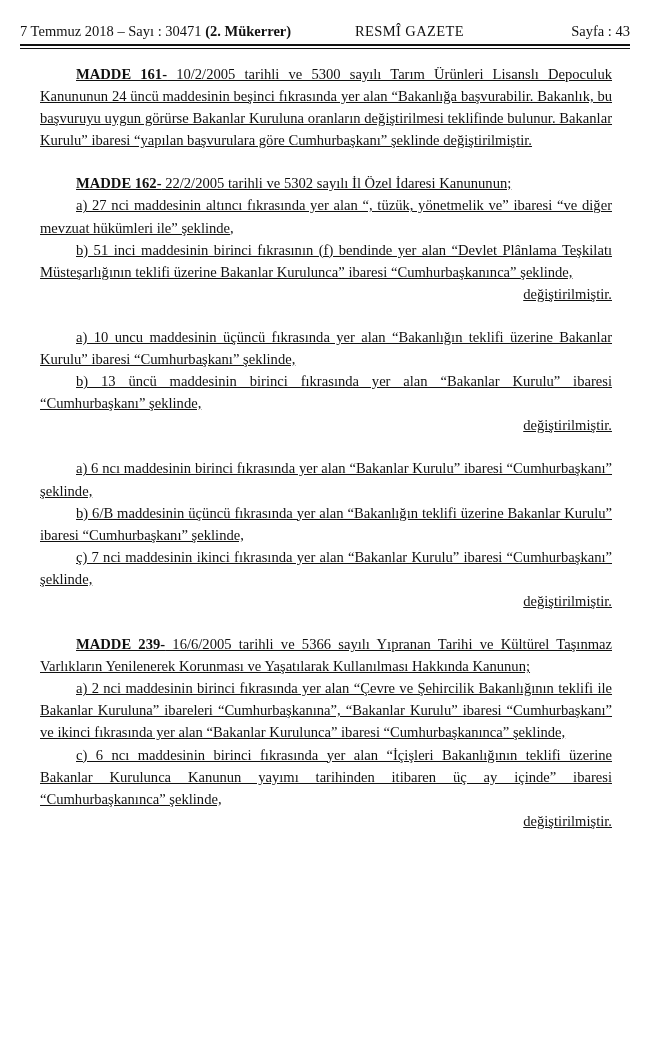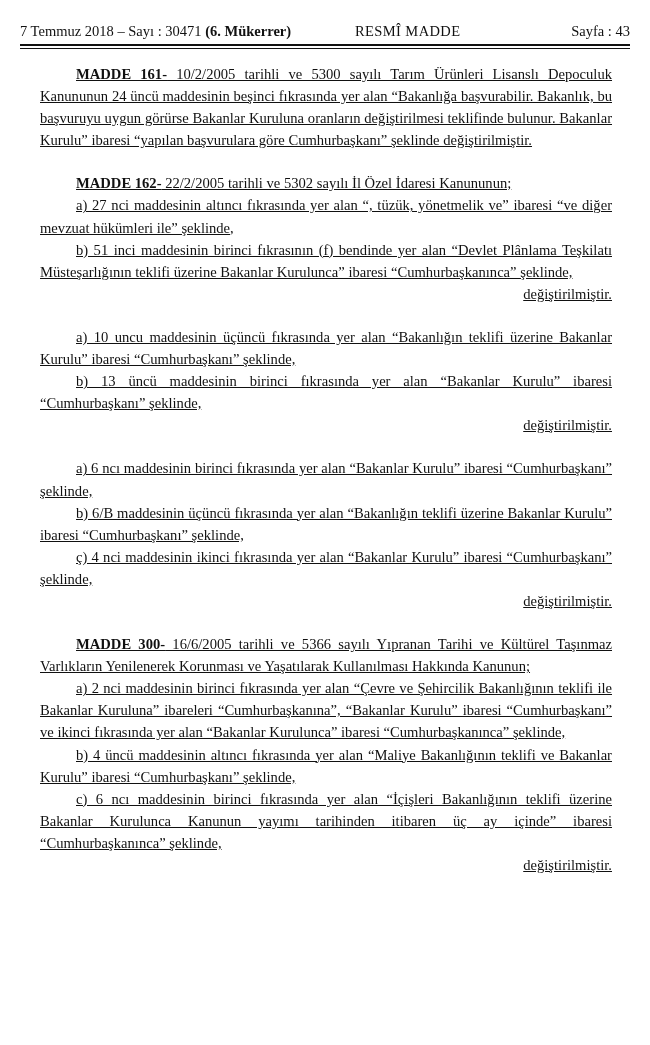--- a/index.html
+++ b/index.html
@@ -94,22 +94,22 @@
     font-weight: bold;
   }
 </style>
 </head>
 <body>
 
 <div class="page">
 
   <div class="header">
     <span class="header-left"><span>7 Temmuz 2018 – Sayı : 30471</span>
-      <span class="mukerrer">(6. Mükerrer)</span></span>
-    <span class="header-center">RESMÎ MADDE</span>
+      <span class="mukerrer">(2. Mükerrer)</span></span>
+    <span class="header-center">RESMÎ GAZETE</span>
     <span class="header-right">Sayfa : 43</span>
   </div>
   <div class="header-rule"></div>
 
   <div class="content">
 
     <div class="article">
       <p class="lead"><span class="madde-label">MADDE 161-</span><span> 10/2/2005 tarihli ve 5300 sayılı Tarım Ürünleri Lisanslı Depoculuk Kanununun 24 üncü maddesinin beşinci fıkrasında yer alan “Bakanlığa başvurabilir. Bakanlık, bu başvuruyu uygun görürse Bakanlar Kuruluna oranların değiştirilmesi teklifinde bulunur. Bakanlar Kurulu” ibaresi “yapılan başvurulara göre Cumhurbaşkanı” şeklinde değiştirilmiştir.</span></p>
     </div>
 
@@ -122,26 +122,25 @@
 
     <div class="article">
       <p class="item">a) 10 uncu maddesinin üçüncü fıkrasında yer alan “Bakanlığın teklifi üzerine Bakanlar Kurulu” ibaresi “Cumhurbaşkanı” şeklinde,</p>
       <p class="item">b) 13 üncü maddesinin birinci fıkrasında yer alan “Bakanlar Kurulu” ibaresi “Cumhurbaşkanı” şeklinde,</p>
       <p class="tail">değiştirilmiştir.</p>
     </div>
 
     <div class="article">
       <p class="item">a) 6 ncı maddesinin birinci fıkrasında yer alan “Bakanlar Kurulu” ibaresi “Cumhurbaşkanı” şeklinde,</p>
       <p class="item">b) 6/B maddesinin üçüncü fıkrasında yer alan “Bakanlığın teklifi üzerine Bakanlar Kurulu” ibaresi “Cumhurbaşkanı” şeklinde,</p>
-      <p class="item">ç) 4 nci maddesinin ikinci fıkrasında yer alan “Bakanlar Kurulu” ibaresi “Cumhurbaşkanı” şeklinde,</p>
+      <p class="item">ç) 7 nci maddesinin ikinci fıkrasında yer alan “Bakanlar Kurulu” ibaresi “Cumhurbaşkanı” şeklinde,</p>
       <p class="tail">değiştirilmiştir.</p>
     </div>
 
     <div class="article">
-      <p class="lead"><span class="madde-label">MADDE 300-</span><span> 16/6/2005 tarihli ve 5366 sayılı Yıpranan Tarihi ve Kültürel Taşınmaz Varlıkların Yenilenerek Korunması ve Yaşatılarak Kullanılması Hakkında Kanunun;</span></p>
+      <p class="lead"><span class="madde-label">MADDE 239-</span><span> 16/6/2005 tarihli ve 5366 sayılı Yıpranan Tarihi ve Kültürel Taşınmaz Varlıkların Yenilenerek Korunması ve Yaşatılarak Kullanılması Hakkında Kanunun;</span></p>
       <p class="item">a) 2 nci maddesinin birinci fıkrasında yer alan “Çevre ve Şehircilik Bakanlığının teklifi ile Bakanlar Kuruluna” ibareleri “Cumhurbaşkanına”, “Bakanlar Kurulu” ibaresi “Cumhurbaşkanı” ve ikinci fıkrasında yer alan “Bakanlar Kurulunca” ibaresi “Cumhurbaşkanınca” şeklinde,</p>
-      <p class="item">b) 4 üncü maddesinin altıncı fıkrasında yer alan “Maliye Bakanlığının teklifi ve Bakanlar Kurulu” ibaresi “Cumhurbaşkanı” şeklinde,</p>
       <p class="item">c) 6 ncı maddesinin birinci fıkrasında yer alan “İçişleri Bakanlığının teklifi üzerine Bakanlar Kurulunca Kanunun yayımı tarihinden itibaren üç ay içinde” ibaresi “Cumhurbaşkanınca” şeklinde,</p>
       <p class="tail">değiştirilmiştir.</p>
     </div>
 
   </div>
 </div>
 
 </body></html>

